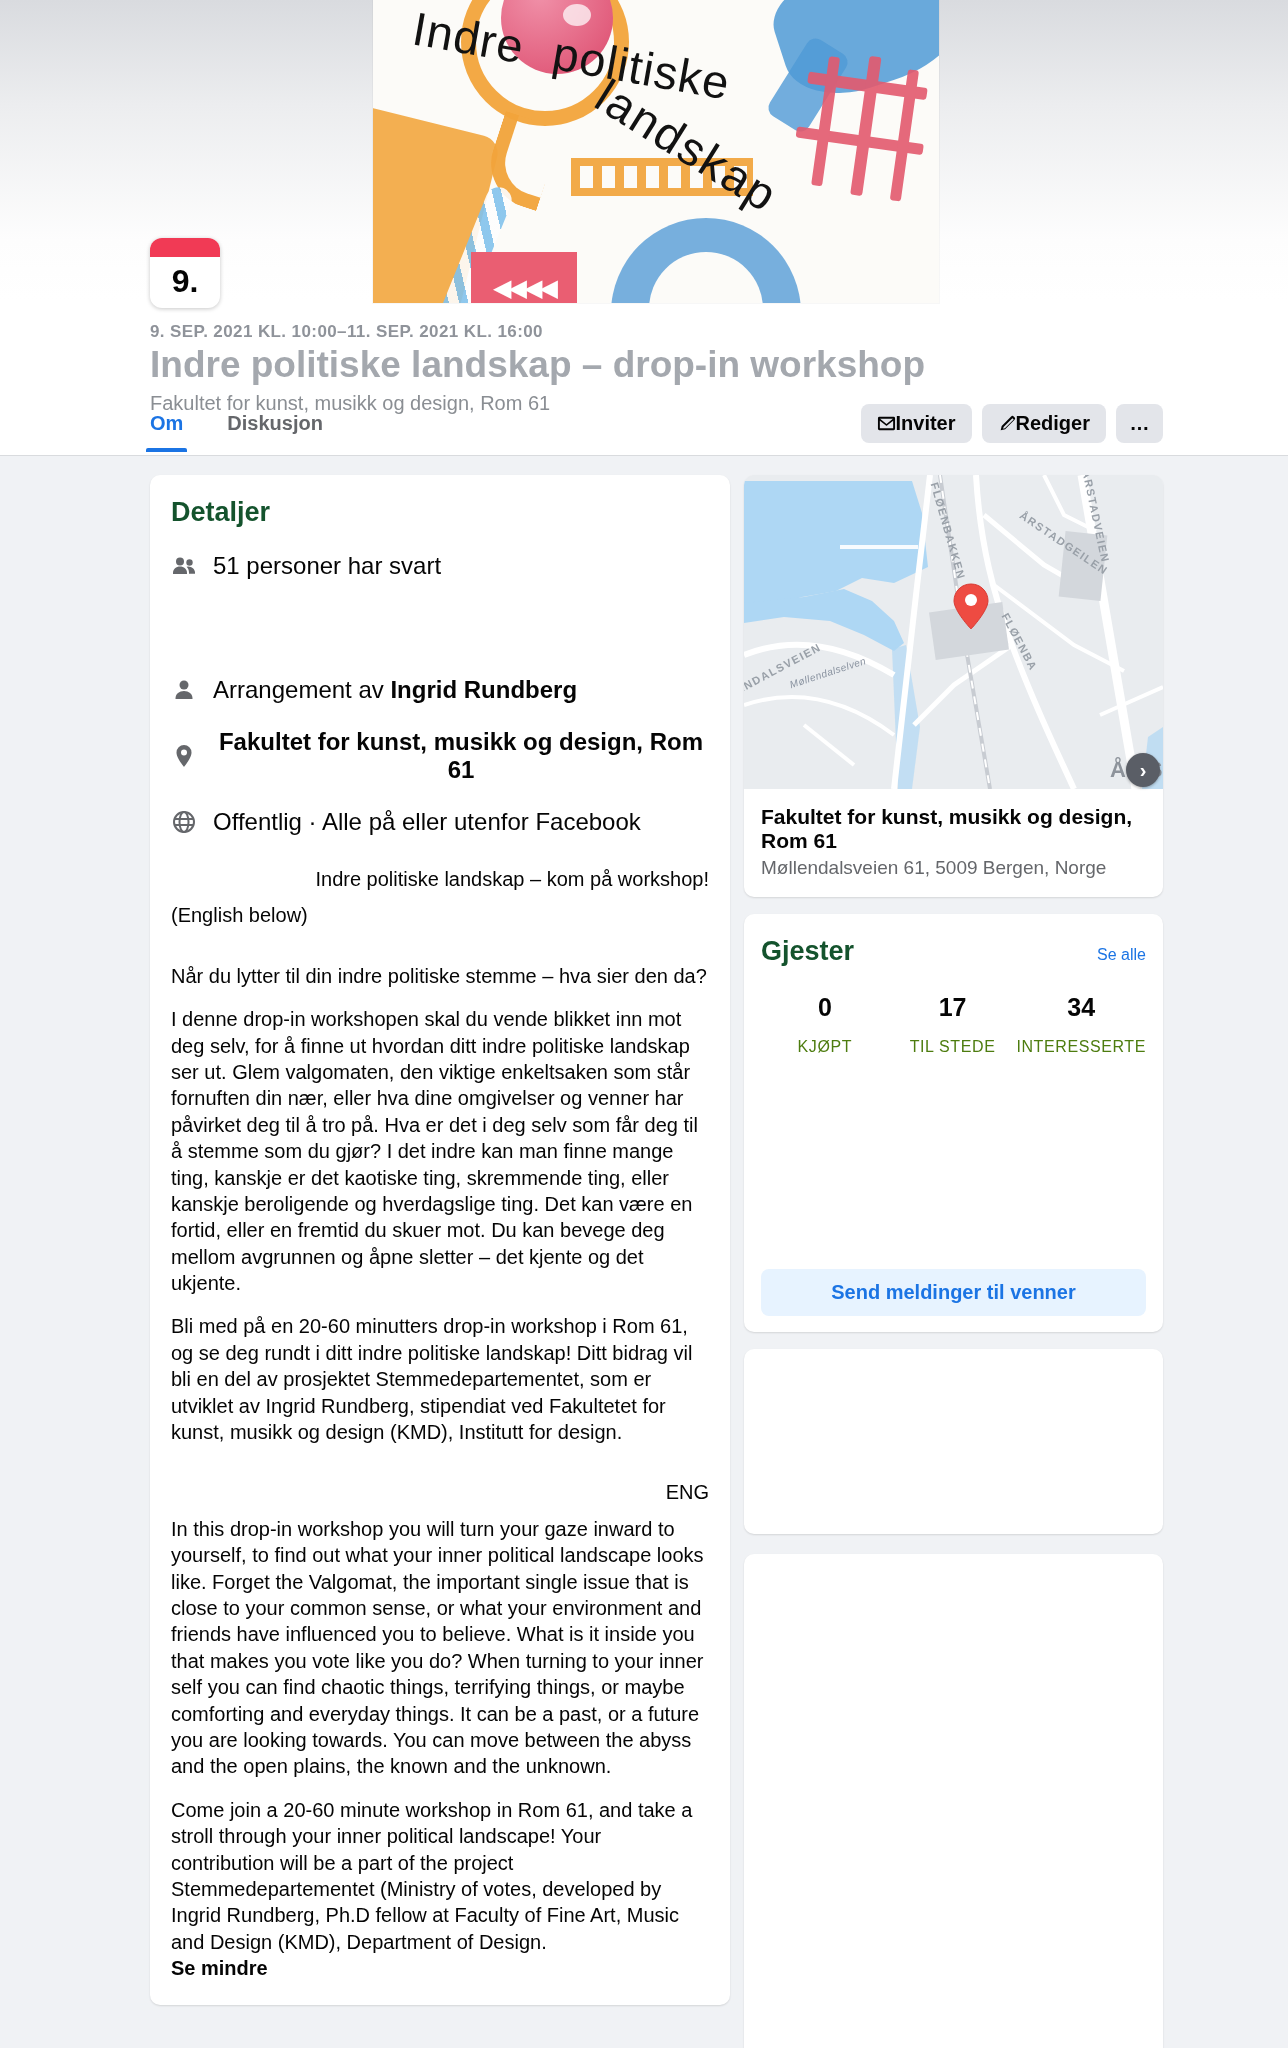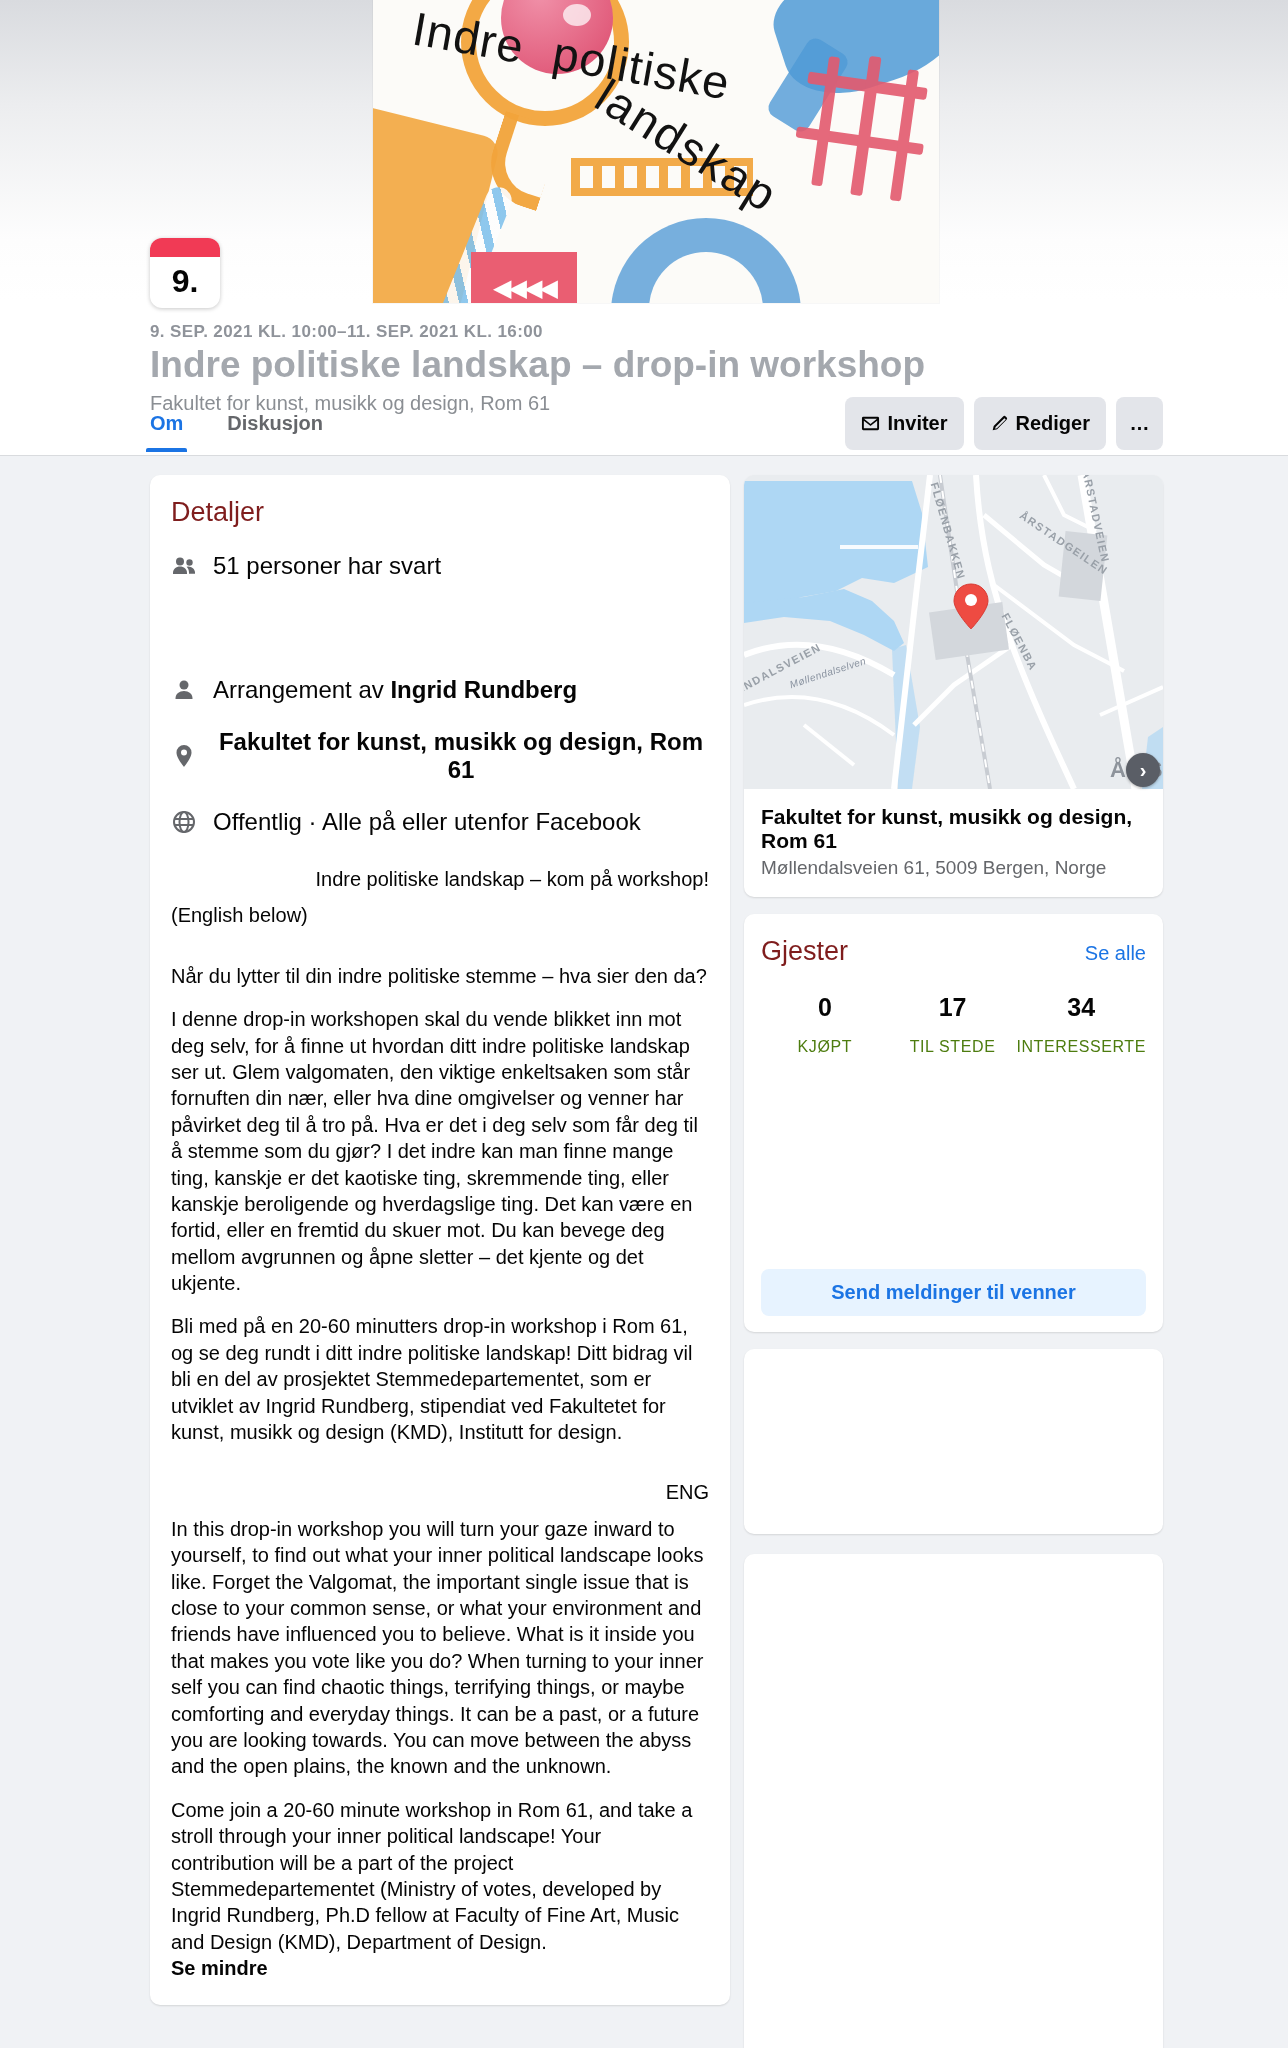--- a/index.html
+++ b/index.html
@@ -69,35 +69,35 @@
 
   
   .tabbar { position:absolute; left:0; right:0; bottom:0; height:56px; border-bottom:1px solid #d9dbde;
     display:flex; align-items:center; padding:0 125px 8px 150px; }
   .tab { font-size:20px; font-weight:600; color:#65676b; margin-right:44px; height:56px;
     display:flex; align-items:center; position:relative; cursor:pointer; }
   .tab.active { color:#1b74e4; }
   .tab.active::after { content:""; position:absolute; left:-4px; right:-4px; bottom:0; height:4px;
     background:#1b74e4; border-radius:2px 2px 0 0; }
   .tab-actions { margin-left:auto; display:flex; gap:10px; align-items:center; }
-  .btn-gray { background:#e3e5ea; border:none; border-radius:8px; height:53px; padding:0 16px;
-    font-size:20px; font-weight:600; color:#050505; display:flex; align-items:center; gap:8px;
+  .btn-gray { background:#e3e5ea; border:none; border-radius:8px; height:39px; padding:0 16px;
+    font-size:20px; font-weight:600; color:#050505; display:flex; align-items:center; 
     font-family:inherit; cursor:pointer; }
   .btn-gray.sq { width:47px; justify-content:center; padding:0; font-weight:700; }
   .btn-gray svg { flex:0 0 auto; }
 
   
   .main { display:flex; gap:14px; padding:19px 125px 0 150px; align-items:flex-start; }
   .col-left { width:580px; flex:0 0 580px; }
   .col-right { width:419px; flex:0 0 419px; }
   .card { background:#fff; border-radius:10px; box-shadow:0 1px 2px rgba(0,0,0,.12); }
 
   
   .details-card { padding:22px 21px 24px; }
-  .card-heading { font-size:27px; font-weight:400; color:#7f1d1d; }
+  .card-heading { font-size:27px; font-weight:700; color:#14532d; }
   .detail-row { display:flex; align-items:center; gap:16px; margin-top:24px; font-size:24px; color:#050505; }
   .detail-row .ic { width:26px; height:26px; flex:0 0 26px; color:#65676b; }
   .detail-row.gap-big { margin-top:96px; }
   .bold { font-weight:700;text-align:center; }
   .desc { margin-top:30px; font-size:20px; line-height:1.32; color:#050505; }
   .desc p { margin-bottom:17px; }
   .desc p.tight { margin-bottom:10px;text-align:right; }
   .see-less { font-weight:700; font-size:20px; }
 
   
@@ -118,21 +118,21 @@
   .map-circle-btn { position:absolute; left:382px; top:278px; width:34px; height:34px; border-radius:50%;
     background:#5a5e66; color:#fff; display:flex; align-items:center; justify-content:center;
     font-size:20px; font-weight:700; cursor:pointer; box-shadow:0 1px 3px rgba(0,0,0,.3); }
   .map-address { padding:16px 17px 18px; }
   .map-name { font-size:21px; font-weight:700; }
   .map-addr { margin-top:4px; font-size:19px; color:#65676b; }
 
   
   .guests-card { margin-top:17px; height:418px; padding:22px 17px 16px; display:flex; flex-direction:column; }
   .guests-head { display:flex; align-items:baseline; justify-content:space-between; }
-  .see-all { font-size:20px; color:#1b74e4; cursor:pointer; }
+  .see-all { font-size:16px; color:#1b74e4; cursor:pointer; }
   .stats { display:flex; margin-top:26px; }
   .stat { flex:1; text-align:center; }
   .stat-val { font-size:25px; font-weight:700; }
   .stat-label { margin-top:16px; font-size:16px; color:#4d7c0f; letter-spacing:.6px; }
   .guests-spacer { flex:1; }
   .btn-blue-light { width:100%; background:#e7f3ff; border:none; border-radius:8px; height:47px;
     font-size:20px; font-weight:600; color:#1b74e4; font-family:inherit; cursor:pointer; }
 
   .empty-card-a { margin-top:17px; height:185px; }
   .empty-card-b { margin-top:20px; height:535px; }

